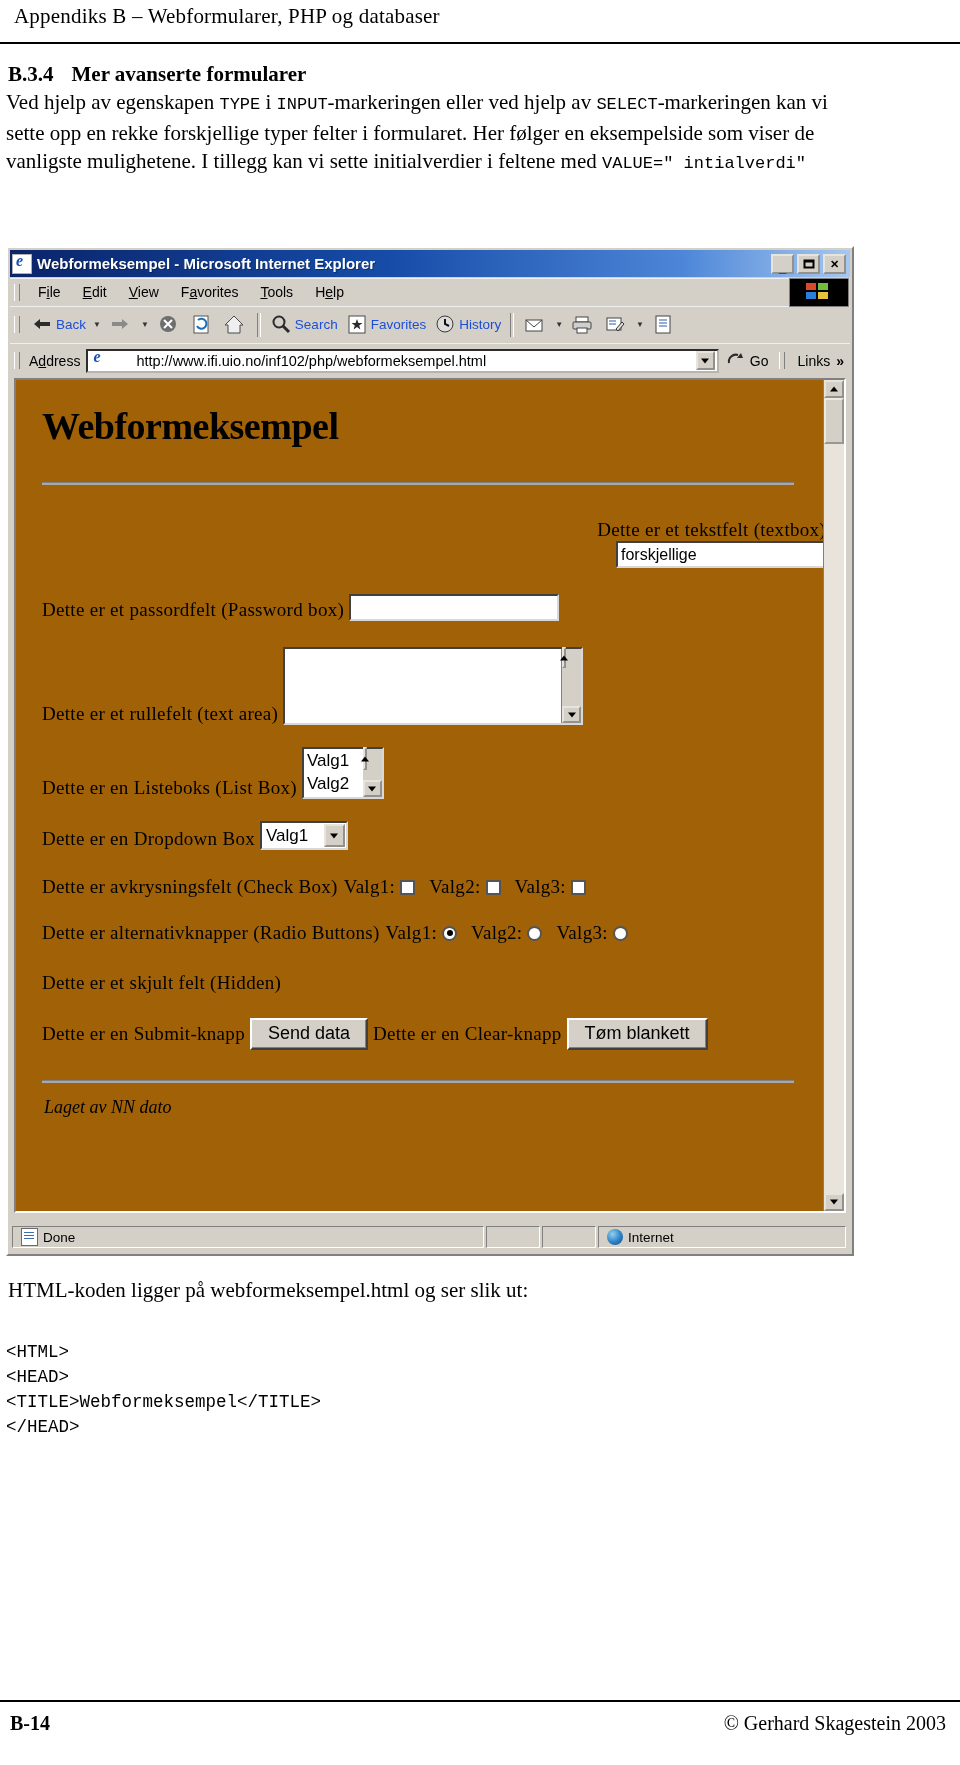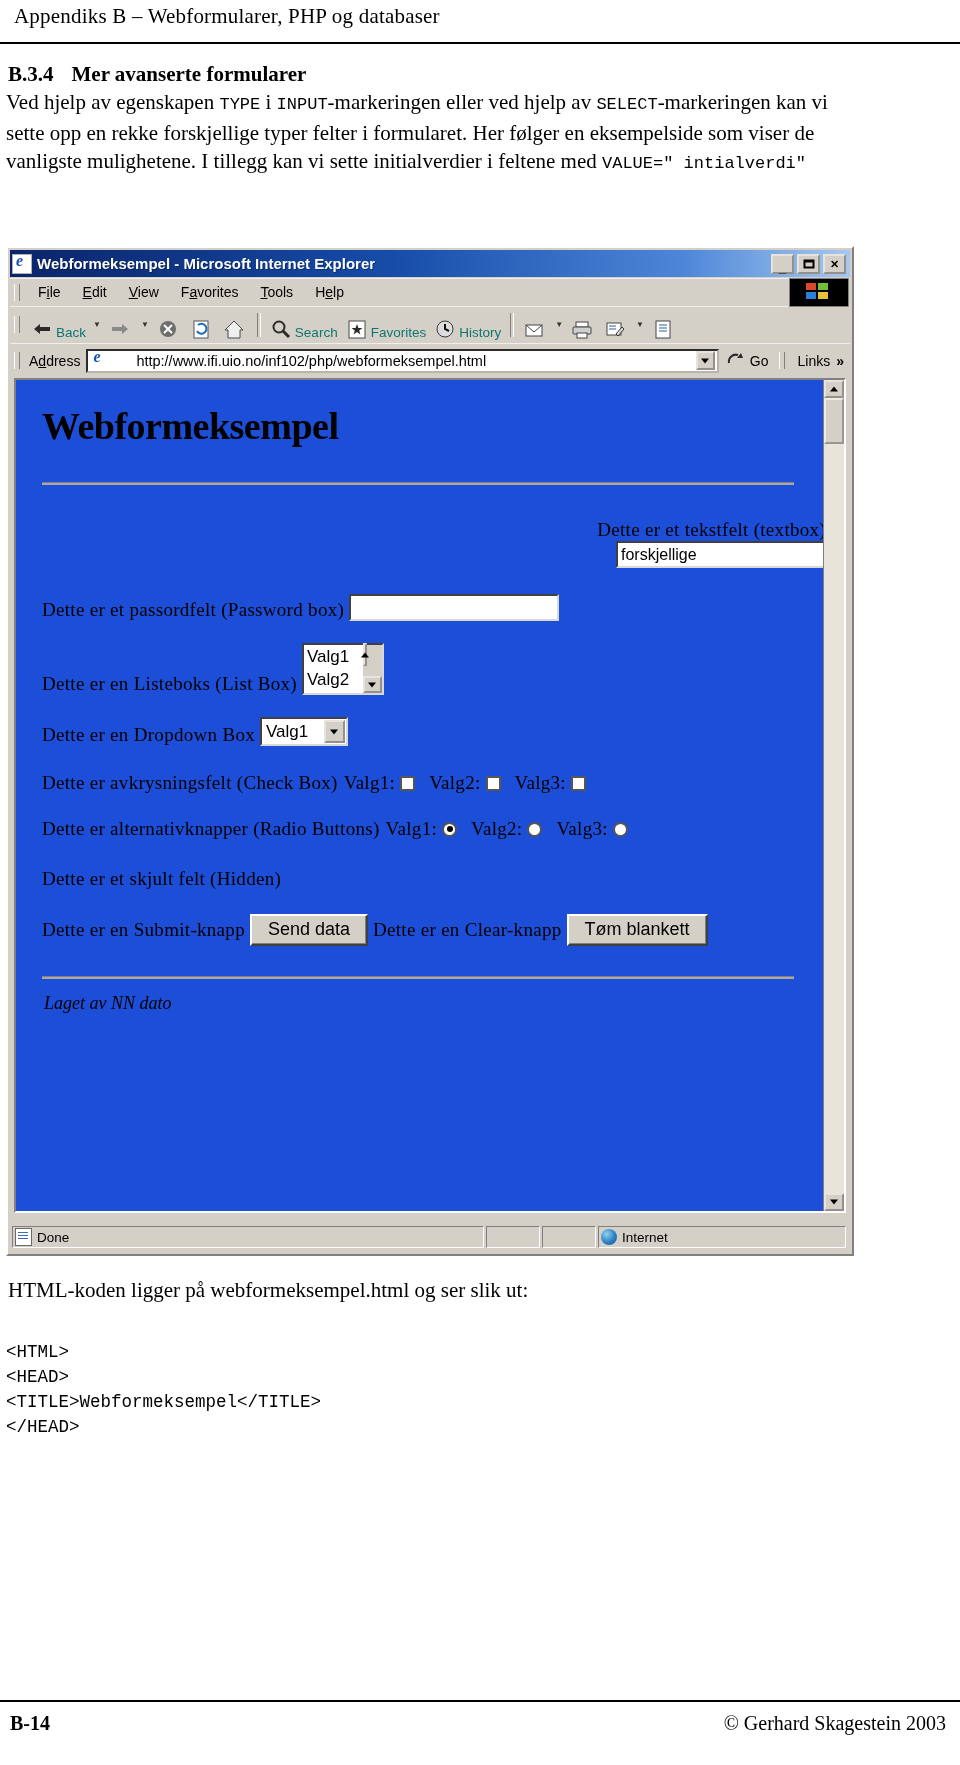--- a/index.html
+++ b/index.html
@@ -189,24 +189,24 @@
   .toolbar {
     height: 35px;
     margin: 1px 2px 0 2px;
     background: #d4d0c8;
     display: flex;
     align-items: center;
     border-top: 1px solid #efefef;
   }
   .tb-item {
     display: flex;
-    align-items: flex-end;
+    align-items: center;
     font-family: "Liberation Sans", sans-serif;
     font-size: 13.5px;
-    color: #0f766e;
+    color: #1d4ed8;
     padding: 0 4px;
     height: 30px;
     white-space: nowrap;
   }
   .tb-sep {
     width: 2px; height: 24px;
     border-left: 1px solid #808080;
     border-right: 1px solid #ffffff;
     margin: 0 5px;
   }
@@ -299,21 +299,21 @@
     white-space: nowrap;
   }
 
   
   .viewport {
     position: absolute;
     left: 6px;
     top: 130px;
     width: 832px;
     height: 835px;
-    background: #1d4ed8;
+    background: #a16207;
     border: 2px solid #808080;
     border-right-color: #ffffff;
     border-bottom-color: #ffffff;
     box-sizing: border-box;
     overflow: hidden;
   }
   .page-body {
     position: absolute;
     left: 0; top: 0;
     width: 810px;
@@ -533,21 +533,21 @@
   }
   .st-cell {
     height: 22px;
     border: 1px solid #808080;
     border-right-color: #ffffff;
     border-bottom-color: #ffffff;
     display: flex;
     align-items: center;
     font-family: "Liberation Sans", sans-serif;
     font-size: 13.5px;
-    padding: 0 2px;
+    padding: 0 8px;
     box-sizing: border-box;
     margin-right: 2px;
     white-space: nowrap;
   }
   .st-main { flex: 1 1 auto; min-width: 0; }
   .st-sm { width: 54px; }
   .st-zone { width: 248px; }
   .globe {
     width: 16px; height: 16px;
     border-radius: 50%;
@@ -817,20 +817,31 @@
       <div class="row" style="margin-top:34px;flex-direction:column;">
         <span class="lbl">Dette er et tekstfelt (textbox)</span>
         <span class="textbox">forskjellige</span>
       </div>
 
       <div class="row" style="margin-top:26px;">
         <span class="lbl">Dette er et passordfelt (Password box)</span>
         <span class="textbox"></span>
       </div>
 
+      <div class="row" style="margin-top:26px;">
+        <span class="lbl">Dette er et rullefelt (text area)</span>
+        <span class="textarea-wrap">
+          <span class="ta-scroll">
+            <span class="sb-btn"><span class="tri-up"></span></span>
+            <span class="sb-btn bottom">
+                <span class="tri-down"></span>
+              </span>
+          </span>
+        </span>
+      </div>
 
       <div class="row" style="margin-top:22px;">
         <span class="lbl">Dette er en Listeboks (List Box)</span>
         <span class="listbox">
           <span class="lb-scroll">
             <span class="sb-btn"><span class="tri-up"></span></span>
             <span class="sb-btn bottom">
                 <span class="tri-down"></span>
               </span>
           </span>

